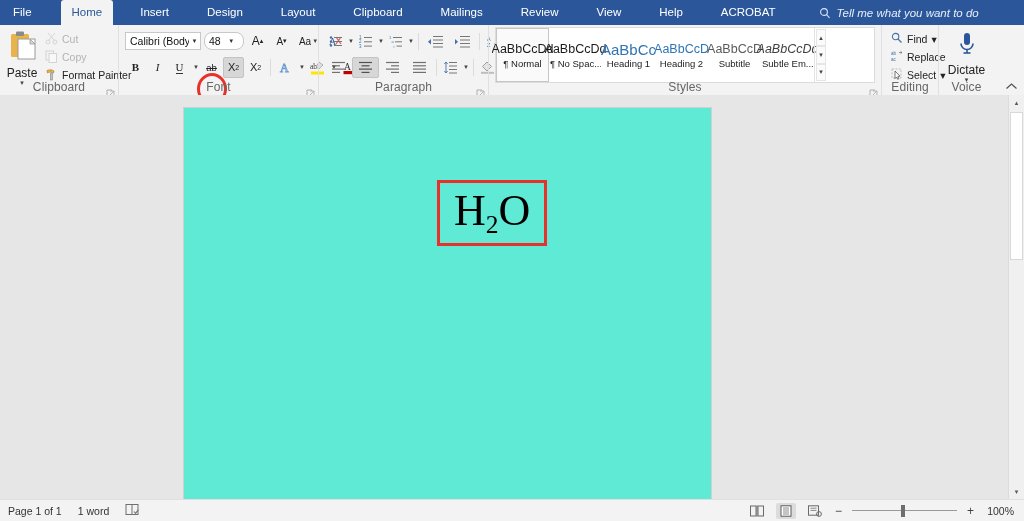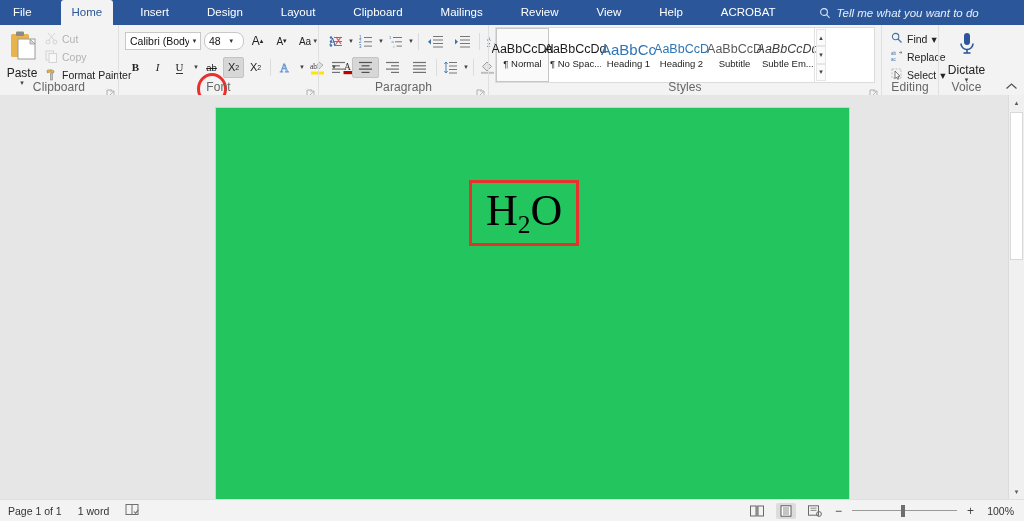--- a/index.html
+++ b/index.html
@@ -130,22 +130,22 @@
   .collapse{
     position:absolute;right:6px;bottom:2px;font-size:9px;color:#555;cursor:default;
   }
 
   
   .docarea{
     position:absolute;left:0;top:95px;width:1024px;height:405px;
     background:#e6e6e6;overflow:hidden;
   }
   .page{
-    position:absolute;left:216px;top:13px;width:633px;height:397px;
-    background:#22c55e;box-shadow:0 0 0 1px #d0d0d0;
+    position:absolute;left:184px;top:13px;width:527px;height:397px;
+    background:#5eead4;box-shadow:0 0 0 1px #d0d0d0;
   }
   .formula-wrap{
     position:absolute;left:253px;top:72px;
     border:3px solid #e8312a;padding:4px 14px 8px 14px;
   }
   .formula{
     font-family:"Liberation Serif", serif;
     font-size:44px;color:#000;line-height:48px;white-space:nowrap;
   }
   .formula sub{font-size:0.58em;line-height:0;vertical-align:-0.33em;}

